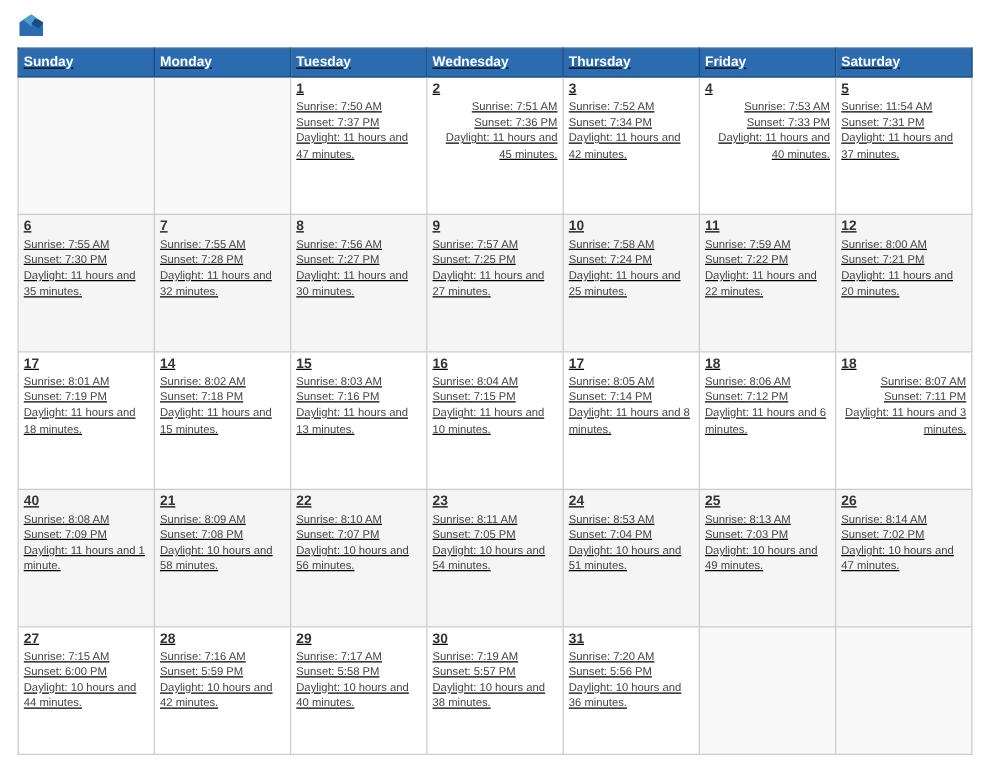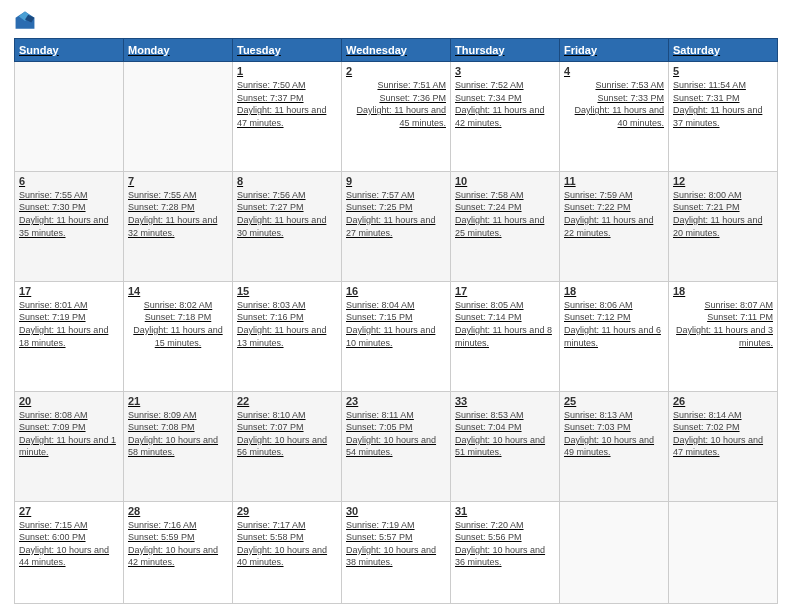--- a/index.html
+++ b/index.html
@@ -213,21 +213,21 @@
         </tr>
         <tr>
           <td>
             <span class="day-num">17</span>
             <div class="day-info" style="white-space: pre-line;">Sunrise: 8:01 AM
 Sunset: 7:19 PM
 Daylight: 11 hours and 18 minutes.</div>
           </td>
           <td>
             <span class="day-num">14</span>
-            <div class="day-info" style="white-space: pre-line; text-align: center;">Sunrise: 8:02 AM
+            <div class="day-info" style="white-space: pre-line;">Sunrise: 8:02 AM
 Sunset: 7:18 PM
 Daylight: 11 hours and 15 minutes.</div>
           </td>
           <td>
             <span class="day-num">15</span>
             <div class="day-info" style="white-space: pre-line;">Sunrise: 8:03 AM
 Sunset: 7:16 PM
 Daylight: 11 hours and 13 minutes.</div>
           </td>
           <td>
@@ -250,21 +250,21 @@
           </td>
           <td>
             <span class="day-num">18</span>
             <div class="day-info" style="white-space: pre-line; text-align: right;">Sunrise: 8:07 AM
 Sunset: 7:11 PM
 Daylight: 11 hours and 3 minutes.</div>
           </td>
         </tr>
         <tr class="row-shaded">
           <td>
-            <span class="day-num">20</span>
+            <span class="day-num">40</span>
             <div class="day-info" style="white-space: pre-line;">Sunrise: 8:08 AM
 Sunset: 7:09 PM
 Daylight: 11 hours and 1 minute.</div>
           </td>
           <td>
             <span class="day-num">21</span>
             <div class="day-info" style="white-space: pre-line;">Sunrise: 8:09 AM
 Sunset: 7:08 PM
 Daylight: 10 hours and 58 minutes.</div>
           </td>
@@ -274,21 +274,21 @@
 Sunset: 7:07 PM
 Daylight: 10 hours and 56 minutes.</div>
           </td>
           <td>
             <span class="day-num">23</span>
             <div class="day-info" style="white-space: pre-line;">Sunrise: 8:11 AM
 Sunset: 7:05 PM
 Daylight: 10 hours and 54 minutes.</div>
           </td>
           <td>
-            <span class="day-num">33</span>
+            <span class="day-num">24</span>
             <div class="day-info" style="white-space: pre-line;">Sunrise: 8:53 AM
 Sunset: 7:04 PM
 Daylight: 10 hours and 51 minutes.</div>
           </td>
           <td>
             <span class="day-num">25</span>
             <div class="day-info" style="white-space: pre-line;">Sunrise: 8:13 AM
 Sunset: 7:03 PM
 Daylight: 10 hours and 49 minutes.</div>
           </td>

